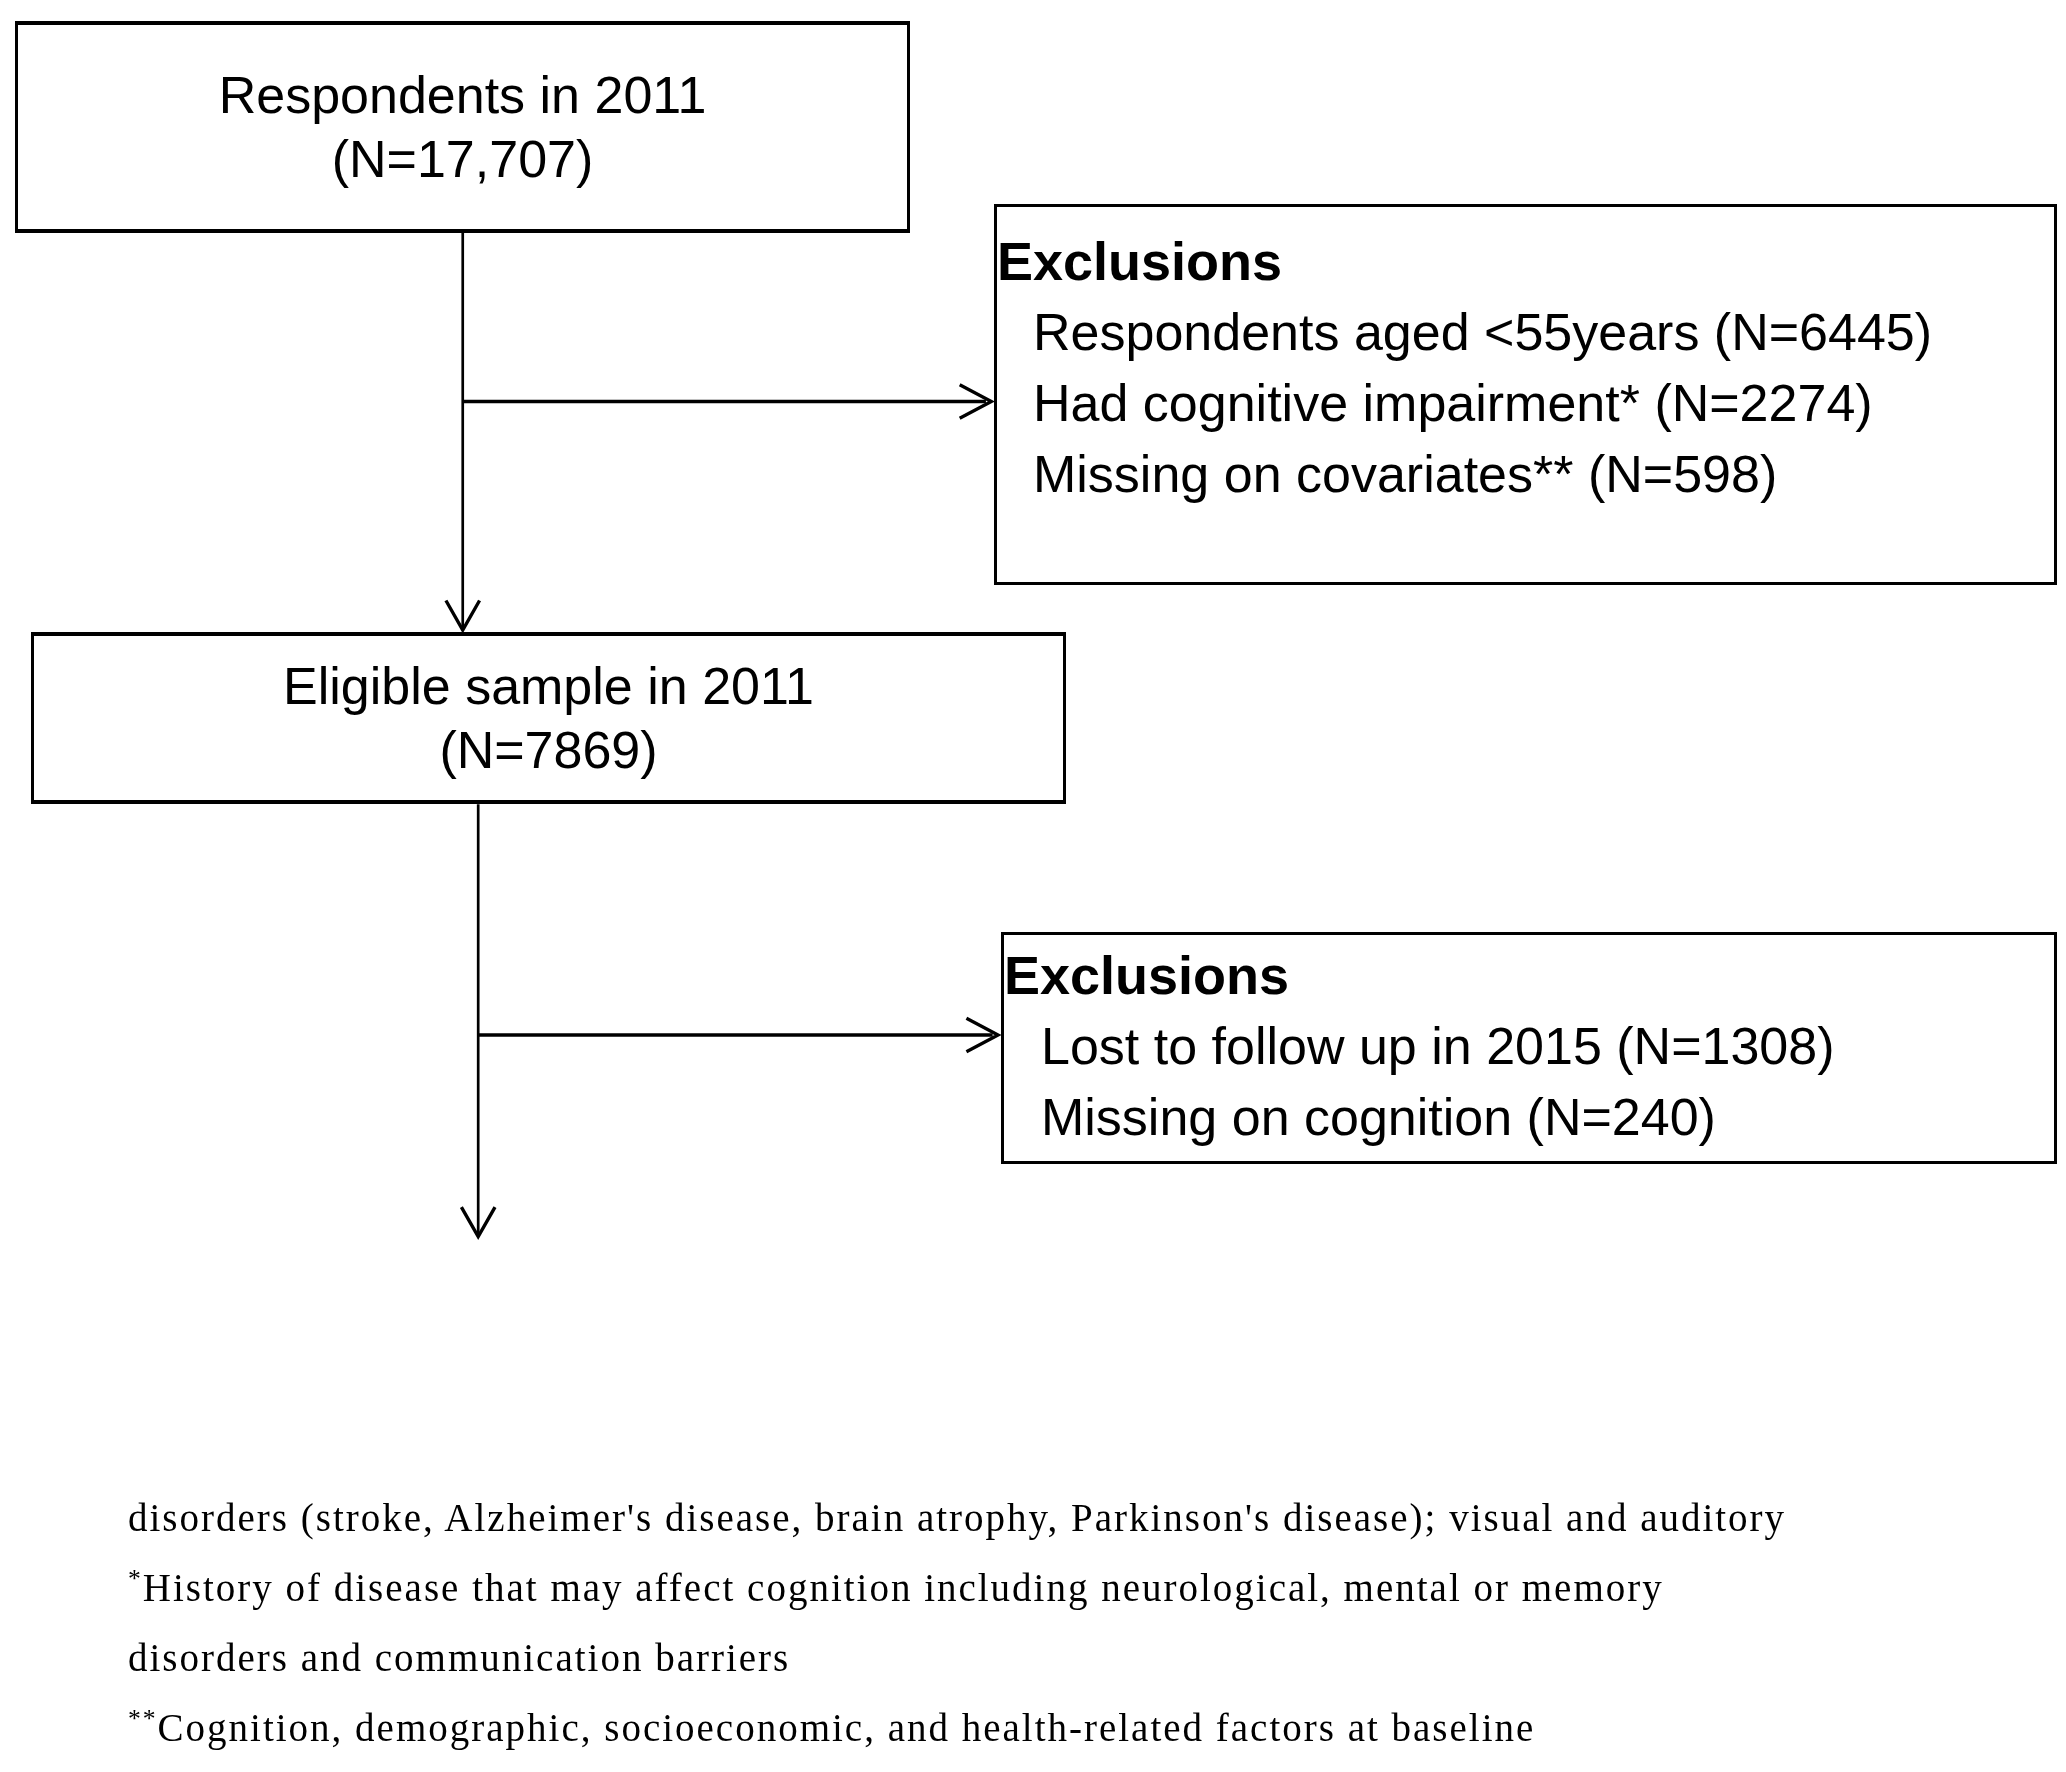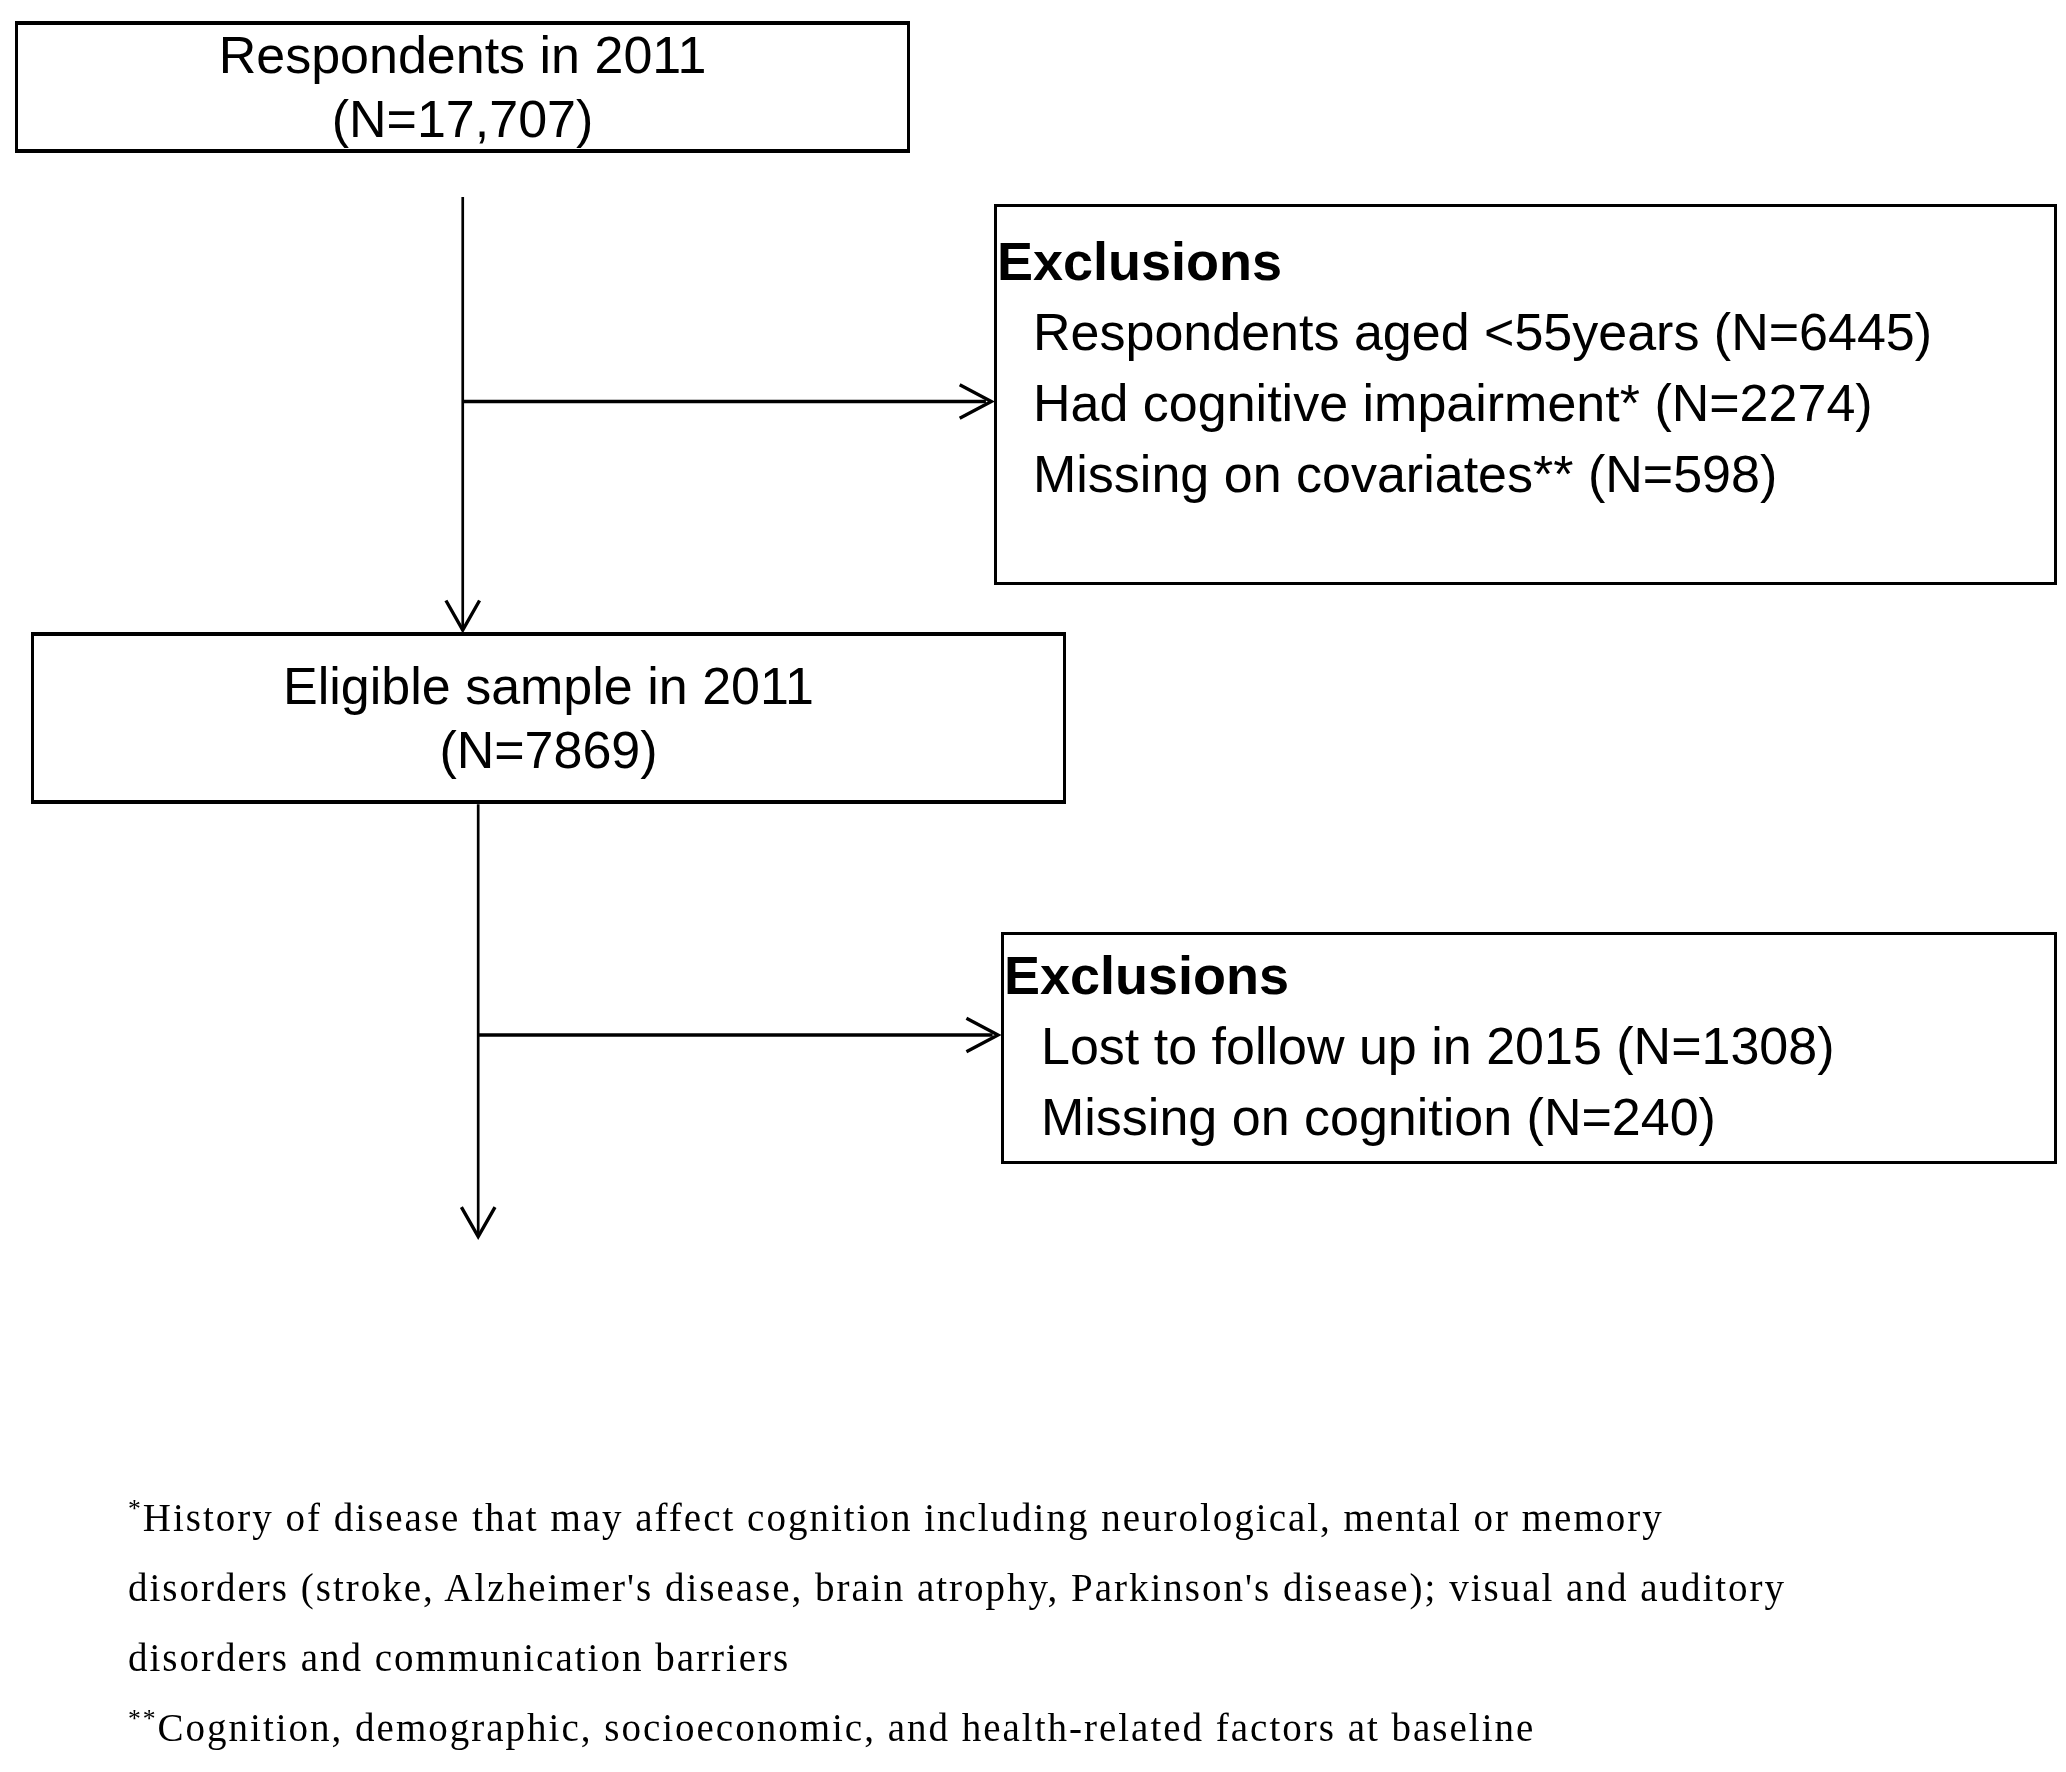--- a/index.html
+++ b/index.html
@@ -39,21 +39,21 @@
     line-height: 71px;
   }
   .excl-item {
     text-align: left;
     white-space: nowrap;
   }
   #excl1 { left: 994px; top: 204px;  width: 1063px; height: 381px; padding-top: 19px; }
   #excl1 .excl-item { padding-left: 36px; }
   #excl2 { left: 1001px; top: 932px; width: 1056px; height: 232px; padding-top: 5.4px; }
   #excl2 .excl-item { padding-left: 37px; }
-  #box1 { left: 15px; top: 21px;   width: 895px; height: 132px; }
+  #box1 { left: 15px; top: 21px;   width: 895px; height: 212px; }
   #box3 { left: 31px; top: 632px;  width: 1035px; height: 172px; }
   #box5 { left: 37px; top: 1240px; width: 895px; height: 175px; }
   .arrows-layer {
     position: absolute;
     left: 0; top: 0;
     width: 2066px; height: 1772px;
     pointer-events: none;
   }
   .footnotes {
     position: absolute;
@@ -111,20 +111,20 @@
   </div>
 
   <div class="exclbox" id="excl2">
     <div class="excl-title">Exclusions</div>
     <div class="excl-item">Lost to follow up in 2015 (N=1308)</div>
     <div class="excl-item">Missing on cognition (N=240)</div>
   </div>
 
 
   <div class="footnotes">
+    <div class="fn-line"><span>disorders (stroke, Alzheimer's disease, brain atrophy, Parkinson's disease); visual and auditory</span></div>
     <div class="fn-line"><sup>*</sup><span>History of disease that may affect cognition including neurological, mental or memory</span></div>
-    <div class="fn-line"><span>disorders (stroke, Alzheimer's disease, brain atrophy, Parkinson's disease); visual and auditory</span></div>
     <div class="fn-line"><span>disorders and communication barriers</span></div>
     <div class="fn-line"><sup>**</sup><span>Cognition, demographic, socioeconomic, and health-related factors at baseline</span></div>
   </div>
 
 </div>
 
 
 </body></html>

